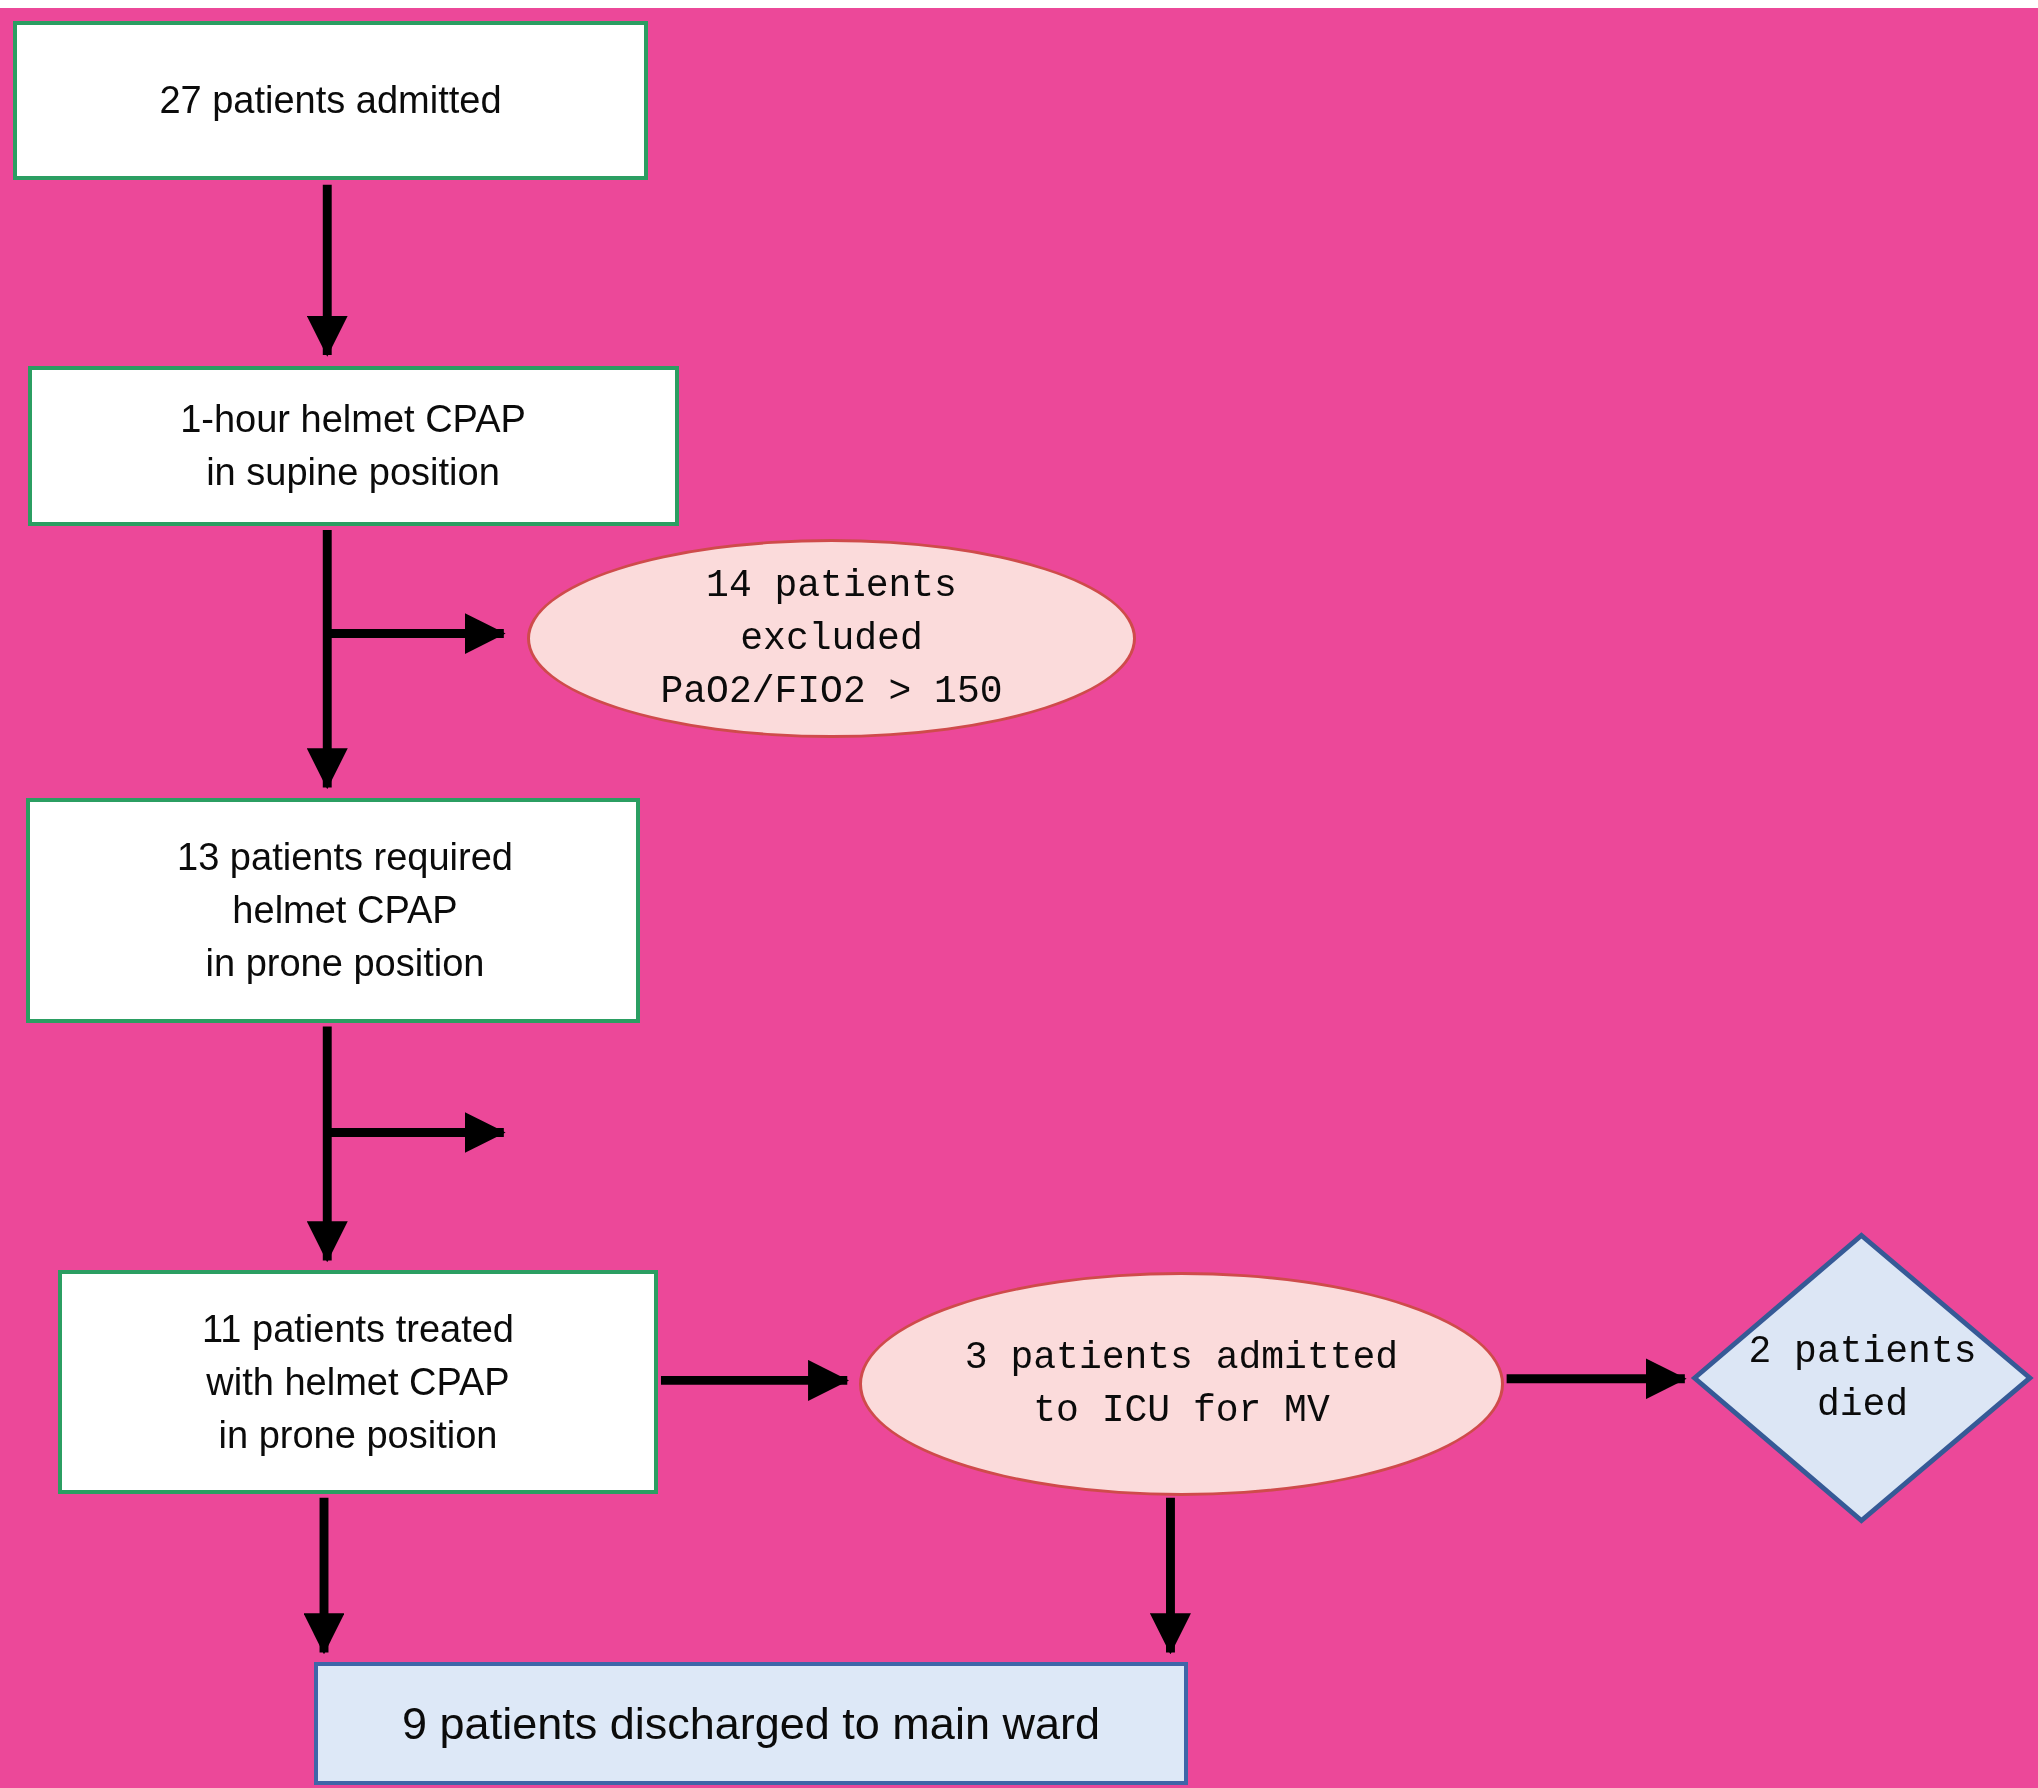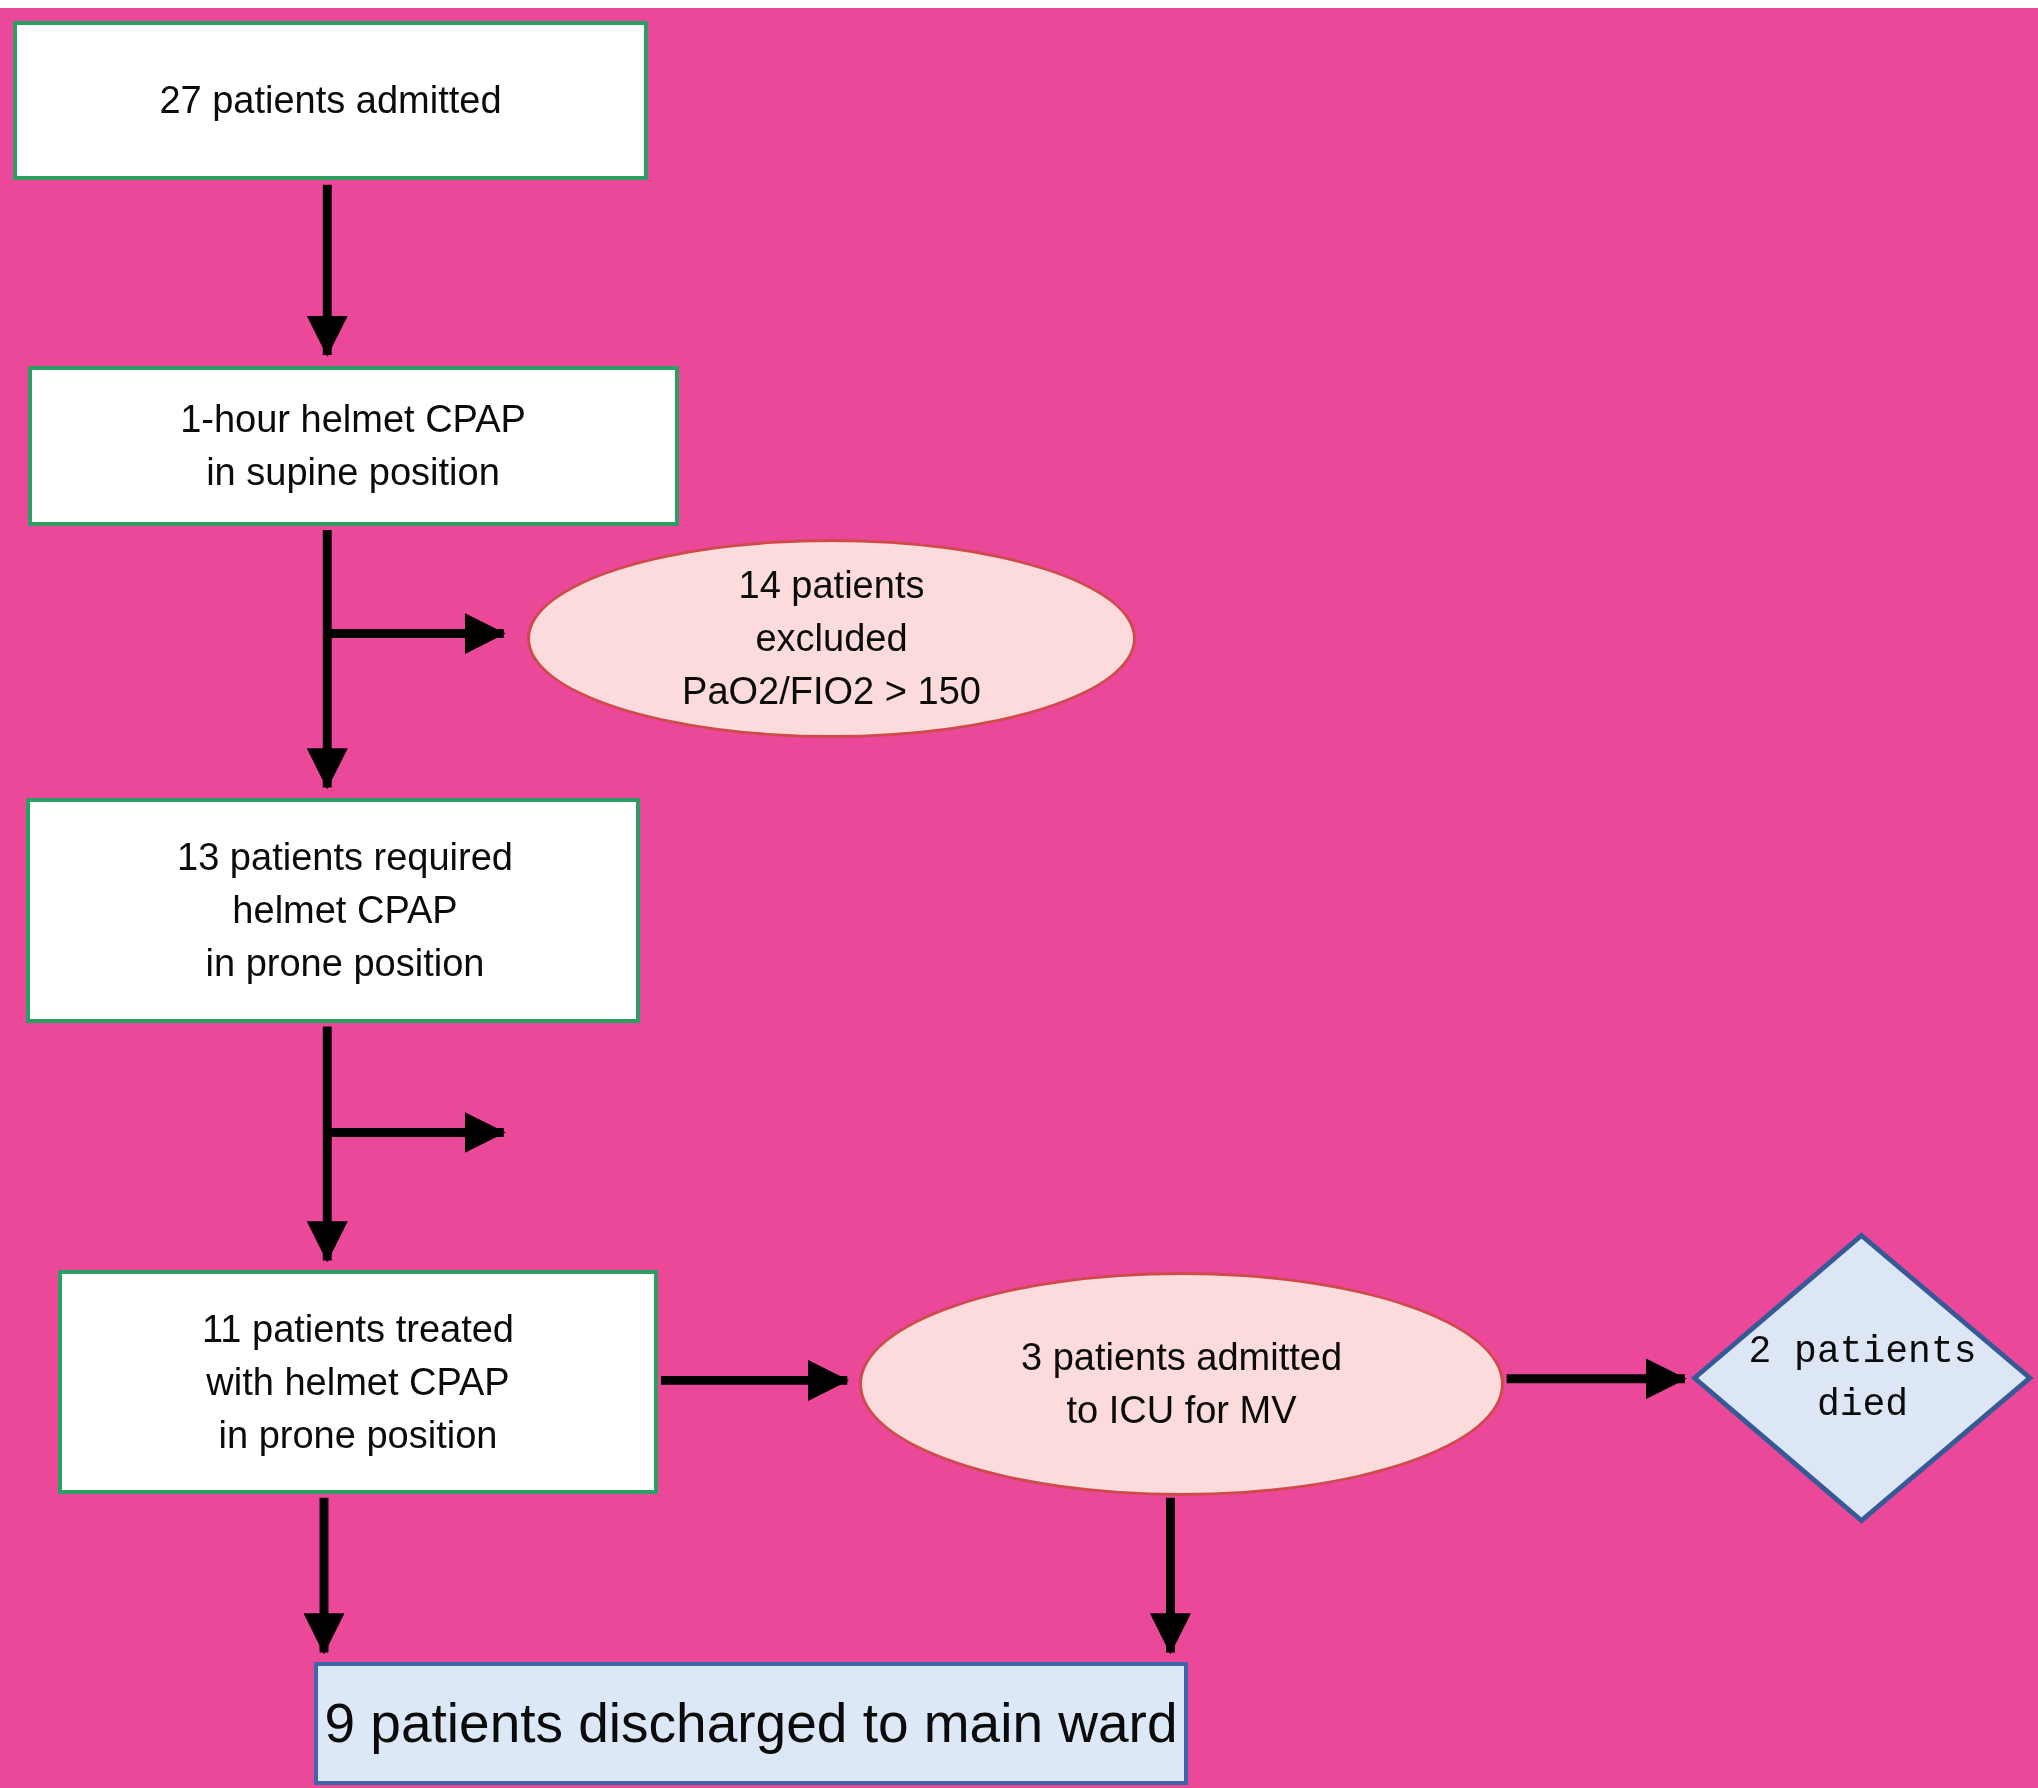--- a/index.html
+++ b/index.html
@@ -30,25 +30,26 @@
     box-sizing: border-box;
   }
   .rect-green {
     background: #ffffff;
     border: 4px solid #2b9e62;
   }
   .ellipse-pink {
     background: #fbdbdb;
     border: 3.2px solid #cf4b4b;
     border-radius: 50%;
+    font-family: Liberation Mono, monospace;
   }
   .rect-blue {
     background: #dde8f7;
     border: 4.9px solid #3f66a8;
-    font-size: 55px;
+    font-size: 45px;
   }
   .diamond-label {
     background: transparent;
     border: none;
     font-family: Liberation Mono, monospace;
   }
   
   .n-admitted       { left: 13px;   top: 13px;   width: 635px;  height: 159px; }
   .n-cpap-supine    { left: 27.5px;   top: 358px;  width: 651px;  height: 160px; }
   .n-improved       { left: 527px;  top: 531px;  width: 609px;  height: 199px; }

